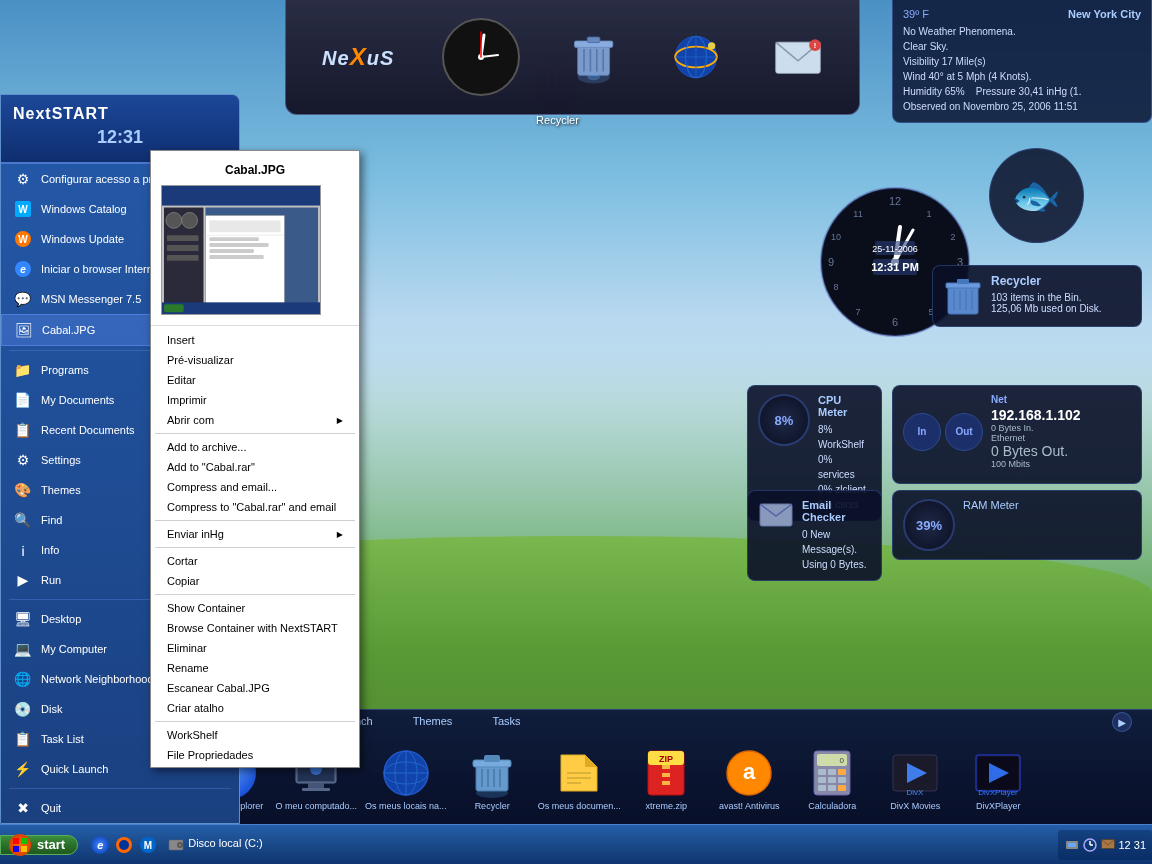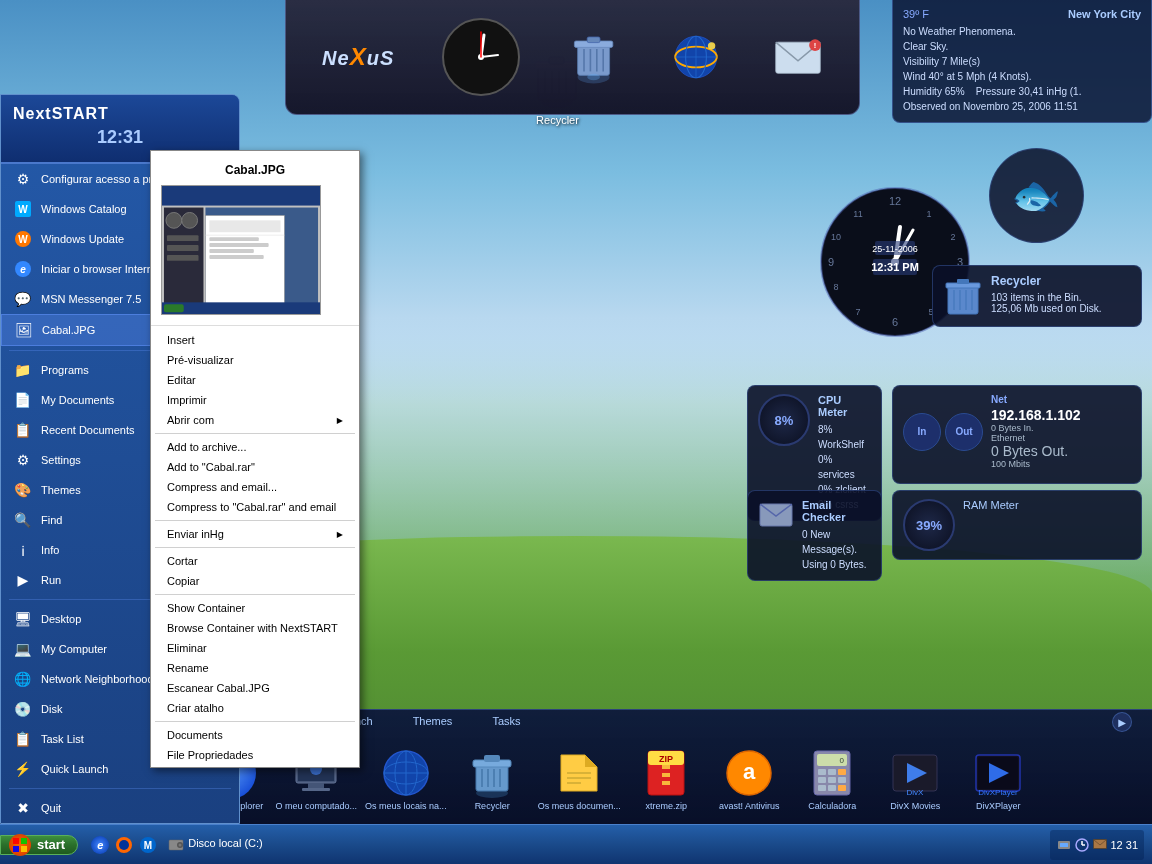--- a/index.html
+++ b/index.html
@@ -100,21 +100,20 @@
       color: white;
       font-size: 11px;
       margin-left: 4px;
     }
 
     .taskbar-right {
       margin-left: auto;
       display: flex;
       align-items: center;
       gap: 4px;
-      padding-right: 8px;
       color: white;
     }
 
     .taskbar-tray {
       display: flex;
       align-items: center;
       gap: 2px;
       background: rgba(0,30,80,0.4);
       padding: 2px 6px;
       height: 30px;
@@ -449,21 +448,21 @@
   </div>
 
   <div class="weather-widget">
     <div style="display:flex;align-items:center;justify-content:space-between;margin-bottom:4px;">
       <div style="font-size:11px;color:#88aaff;">39º F</div>
       <div style="font-size:11px;color:#aaccff;font-weight:bold;">New York City</div>
     </div>
     <div style="font-size:10px;color:#ccddff;line-height:1.5;">
       <div>No Weather Phenomena.</div>
       <div>Clear Sky.</div>
-      <div>Visibility 7 Mile(s)</div>
+      <div>Visibility 17 Mile(s)</div>
       <div>Wind 40° at 5 Mph (4 Knots).</div>
       <div>Humidity 65%&nbsp;&nbsp;&nbsp;&nbsp;Pressure 30,41 inHg (1.</div>
       <div>Observed on Novembro 25, 2006 11:51</div>
     </div>
   </div>
 
   <div class="desktop-recycler">
     <svg width="55" height="60" viewBox="0 0 55 60">
       <ellipse cx="27" cy="52" rx="16" ry="6" fill="#3a5a8a" opacity="0.4"></ellipse>
       <rect x="8" y="16" width="38" height="34" rx="3" fill="#6a90cc" stroke="#4a70aa" stroke-width="1.5"></rect>
@@ -799,21 +798,21 @@
     <span>Rename</span>
   </div>
   <div class="context-item">
     <span>Escanear Cabal.JPG</span>
   </div>
   <div class="context-item">
     <span>Criar atalho</span>
   </div>
   <div class="context-separator"></div>
   <div class="context-item">
-    <span>Documents</span>
+    <span>WorkShelf</span>
   </div>
   <div class="context-item">
     <span>File Propriedades</span>
   </div>
 </div>
 
 <div class="bottom-dock">
   <div class="dock-tabs">
     <div class="dock-nav-btn">◀</div>
     <div class="dock-tab">Main</div>

